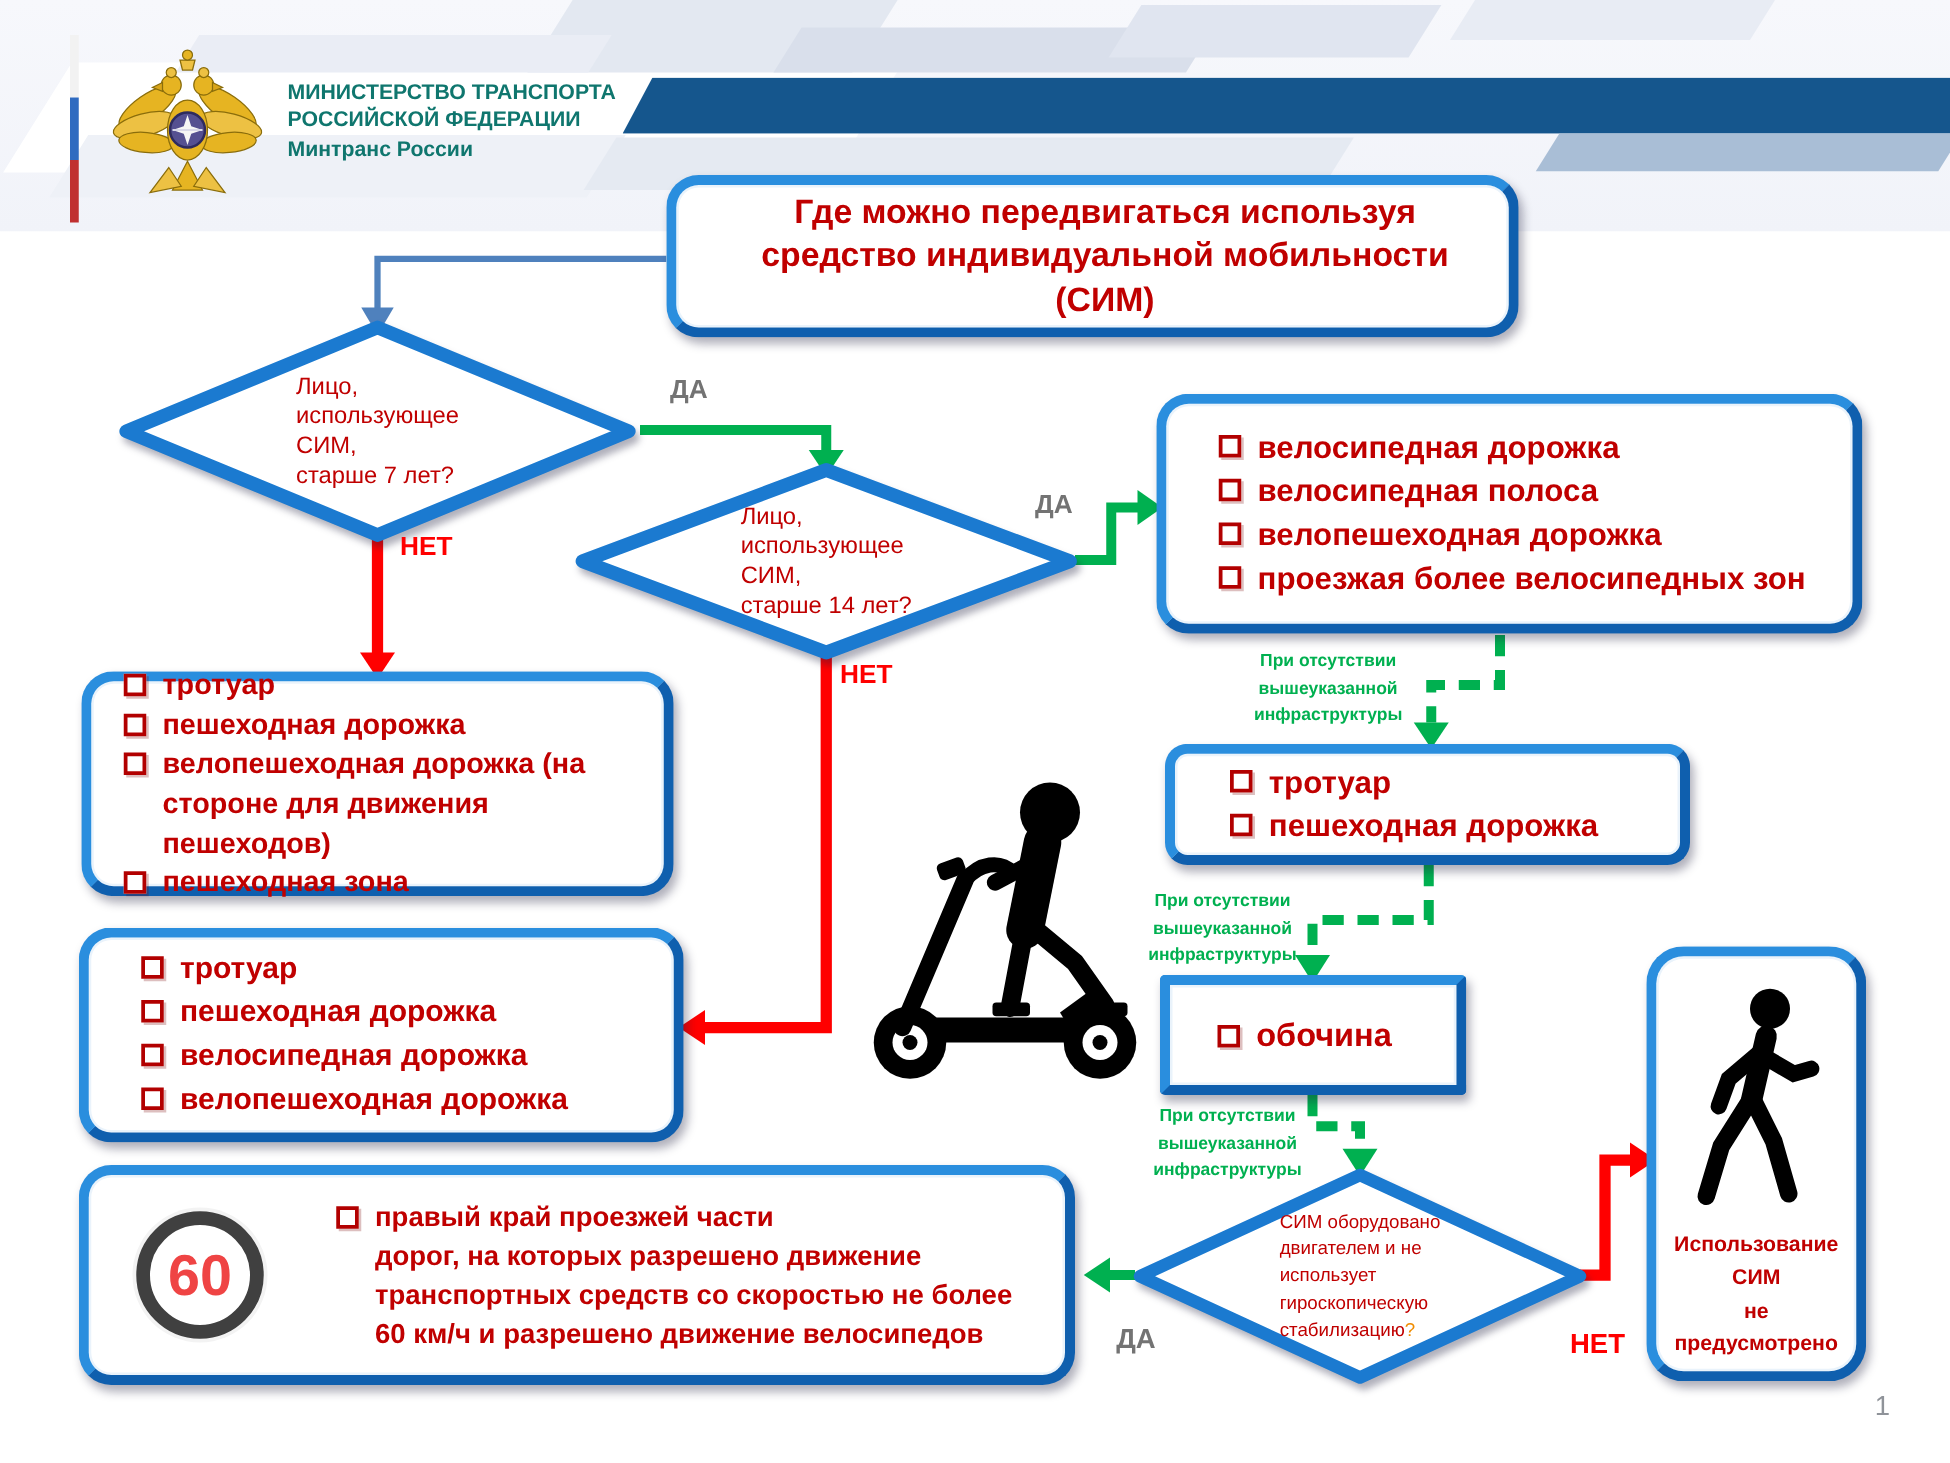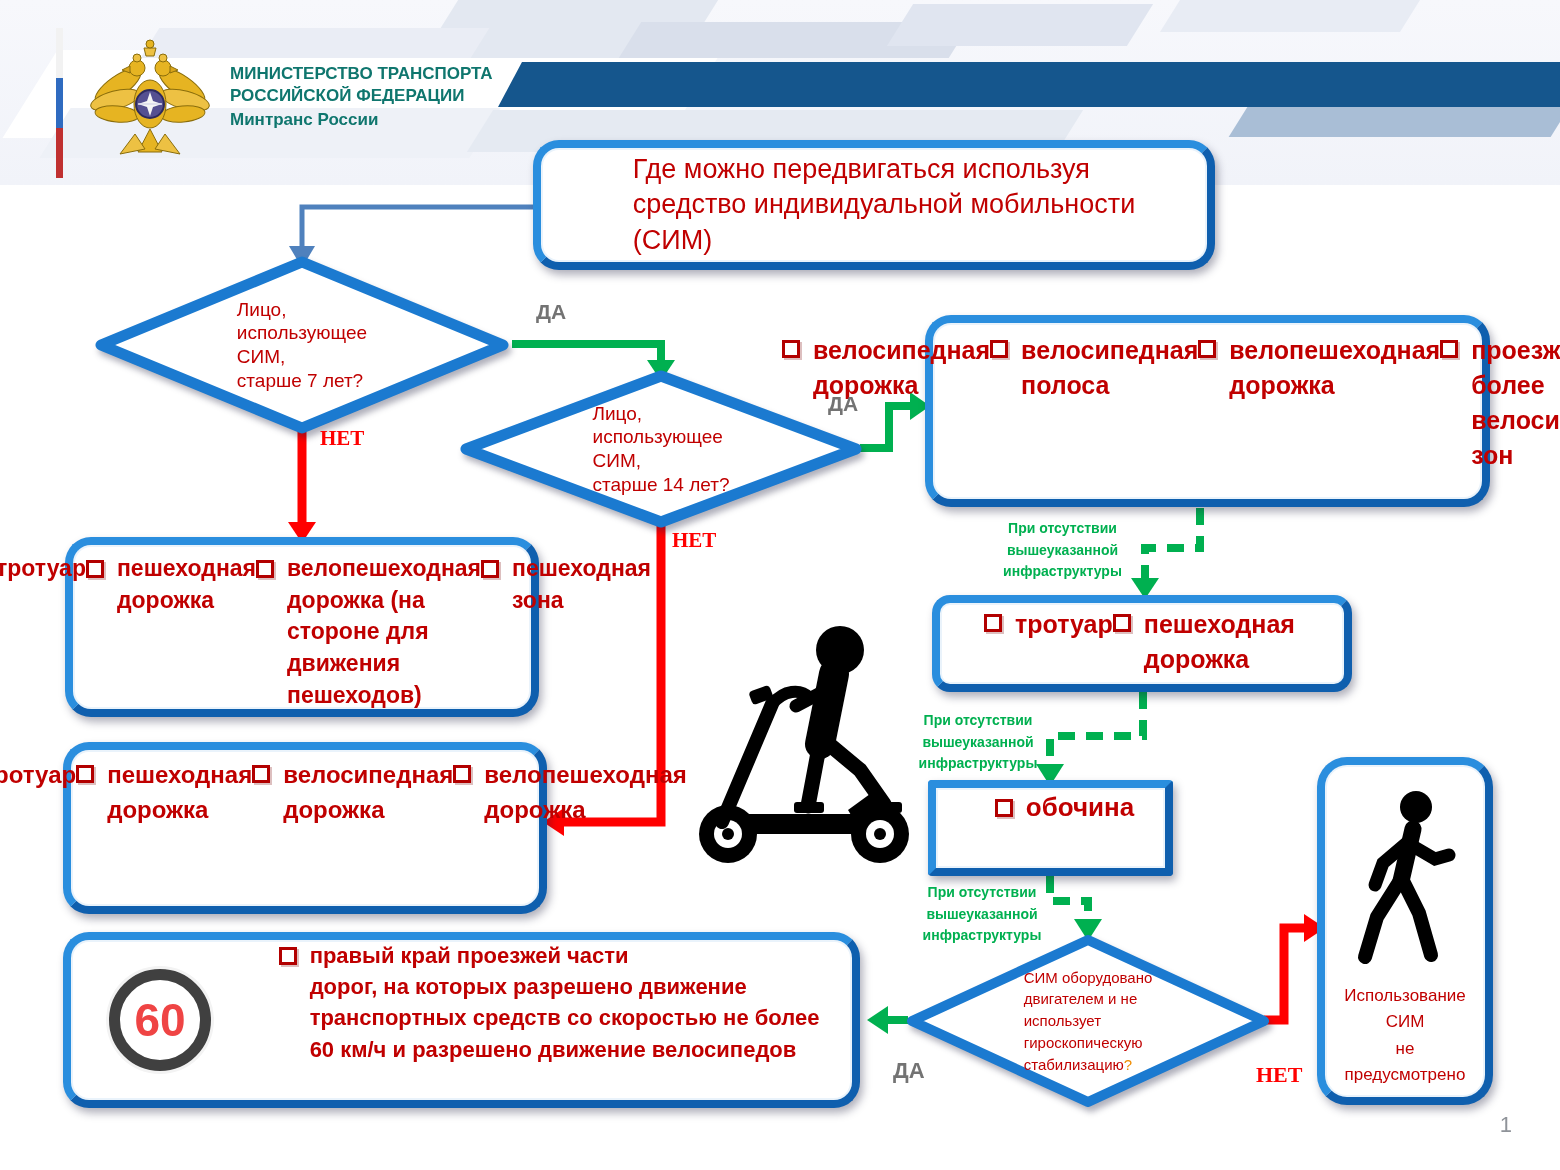--- a/index.html
+++ b/index.html
@@ -15,46 +15,46 @@
   .flag{position:absolute;left:56px;top:28px;width:7px;height:150px;}
   .flag div{width:100%;height:50px;}
   .ministry{position:absolute;left:230px;top:63px;color:#0f766e;font-weight:bold;}
   .ministry .m1{font-size:17px;line-height:1.3;white-space:pre-line;}
   .ministry .m2{font-size:17px;line-height:1.5;}
   
   .box{position:absolute;background:#fff;border:8px solid;
        border-color:#2a8ede #0f5fae #0f5fae #2a8ede;border-radius:26px;
        box-shadow:3px 5px 8px rgba(30,30,60,.35), inset 0 0 0 2px #eaf3fb;
        box-sizing:border-box;}
-  .title-box{display:flex;align-items:center;justify-content:center;text-align:left;
-             color:#c00000;font-weight:normal;font-size:27px;line-height:1.3;white-space:pre-line;padding-left:20px;}
-  .list{display:flex;flex-direction:row;justify-content:center;height:100%;
+  .title-box{display:flex;align-items:center;justify-content:center;text-align:center;
+             color:#c00000;font-weight:bold;font-size:27px;line-height:1.3;white-space:pre-line;padding-left:20px;}
+  .list{display:flex;flex-direction:column;justify-content:center;height:100%;
         box-sizing:border-box;}
   .li{display:flex;gap:13px;color:#c00000;font-weight:bold;align-items:flex-start;}
   .sq{flex:0 0 auto;width:12px;height:12px;border:3.5px solid #b20000;margin-top:7px;
       box-shadow:2px 2px 0 rgba(120,0,0,.25);background:#fff;}
   .txt{white-space:pre-line;}
   
   .dsvg{position:absolute;filter:drop-shadow(3px 5px 3px rgba(30,30,60,.35));}
   .dtext{position:absolute;display:flex;align-items:center;justify-content:center;
          color:#c00000;font-weight:normal;white-space:pre-line;}
   .qmark{color:#f08c00;}
   
   .lab{position:absolute;font-weight:bold;}
   .yes{color:#737373;font-size:21px;}
-  .no{color:#ff0000;font-size:21px;font-family:Liberation Serif, serif;}
+  .no{color:#ff0000;font-size:21px;}
   .infra{color:#00b050;font-size:14px;line-height:1.55;text-align:center;white-space:pre-line;}
   
   .sign60{width:102px;height:102px;border-radius:50%;border:11px solid #404040;background:#fff;
           display:flex;align-items:center;justify-content:center;box-sizing:border-box;
           font-size:46px;font-weight:bold;color:#ef4444;box-shadow:0 0 0 3px #f3f3f3;}
   .page-num{position:absolute;right:48px;top:1112px;color:#8f9399;font-size:22px;}
   .overlay{position:absolute;left:0;top:0;pointer-events:none;}
   .ped-box{display:flex;flex-direction:column;align-items:center;justify-content:flex-start;}
-  .ped-text{color:#c00000;font-weight:normal;font-size:17px;line-height:1.55;text-align:center;
+  .ped-text{color:#c00000;font-weight:bold;font-size:17px;line-height:1.55;text-align:center;
             white-space:pre-line;margin-top:8px;}
 </style>
 </head>
 <body>
 
 <div class="slide">
 
   <div class="abs" style="left:0;top:0;width:1560px;height:185px;background:linear-gradient(#f7f8fc,#f1f3f9);"></div>
   <div class="whiteband"></div>
   <div class="deco" style="left:440px;top:0;width:260px;height:58px;background:#e3e8f1;"></div>

